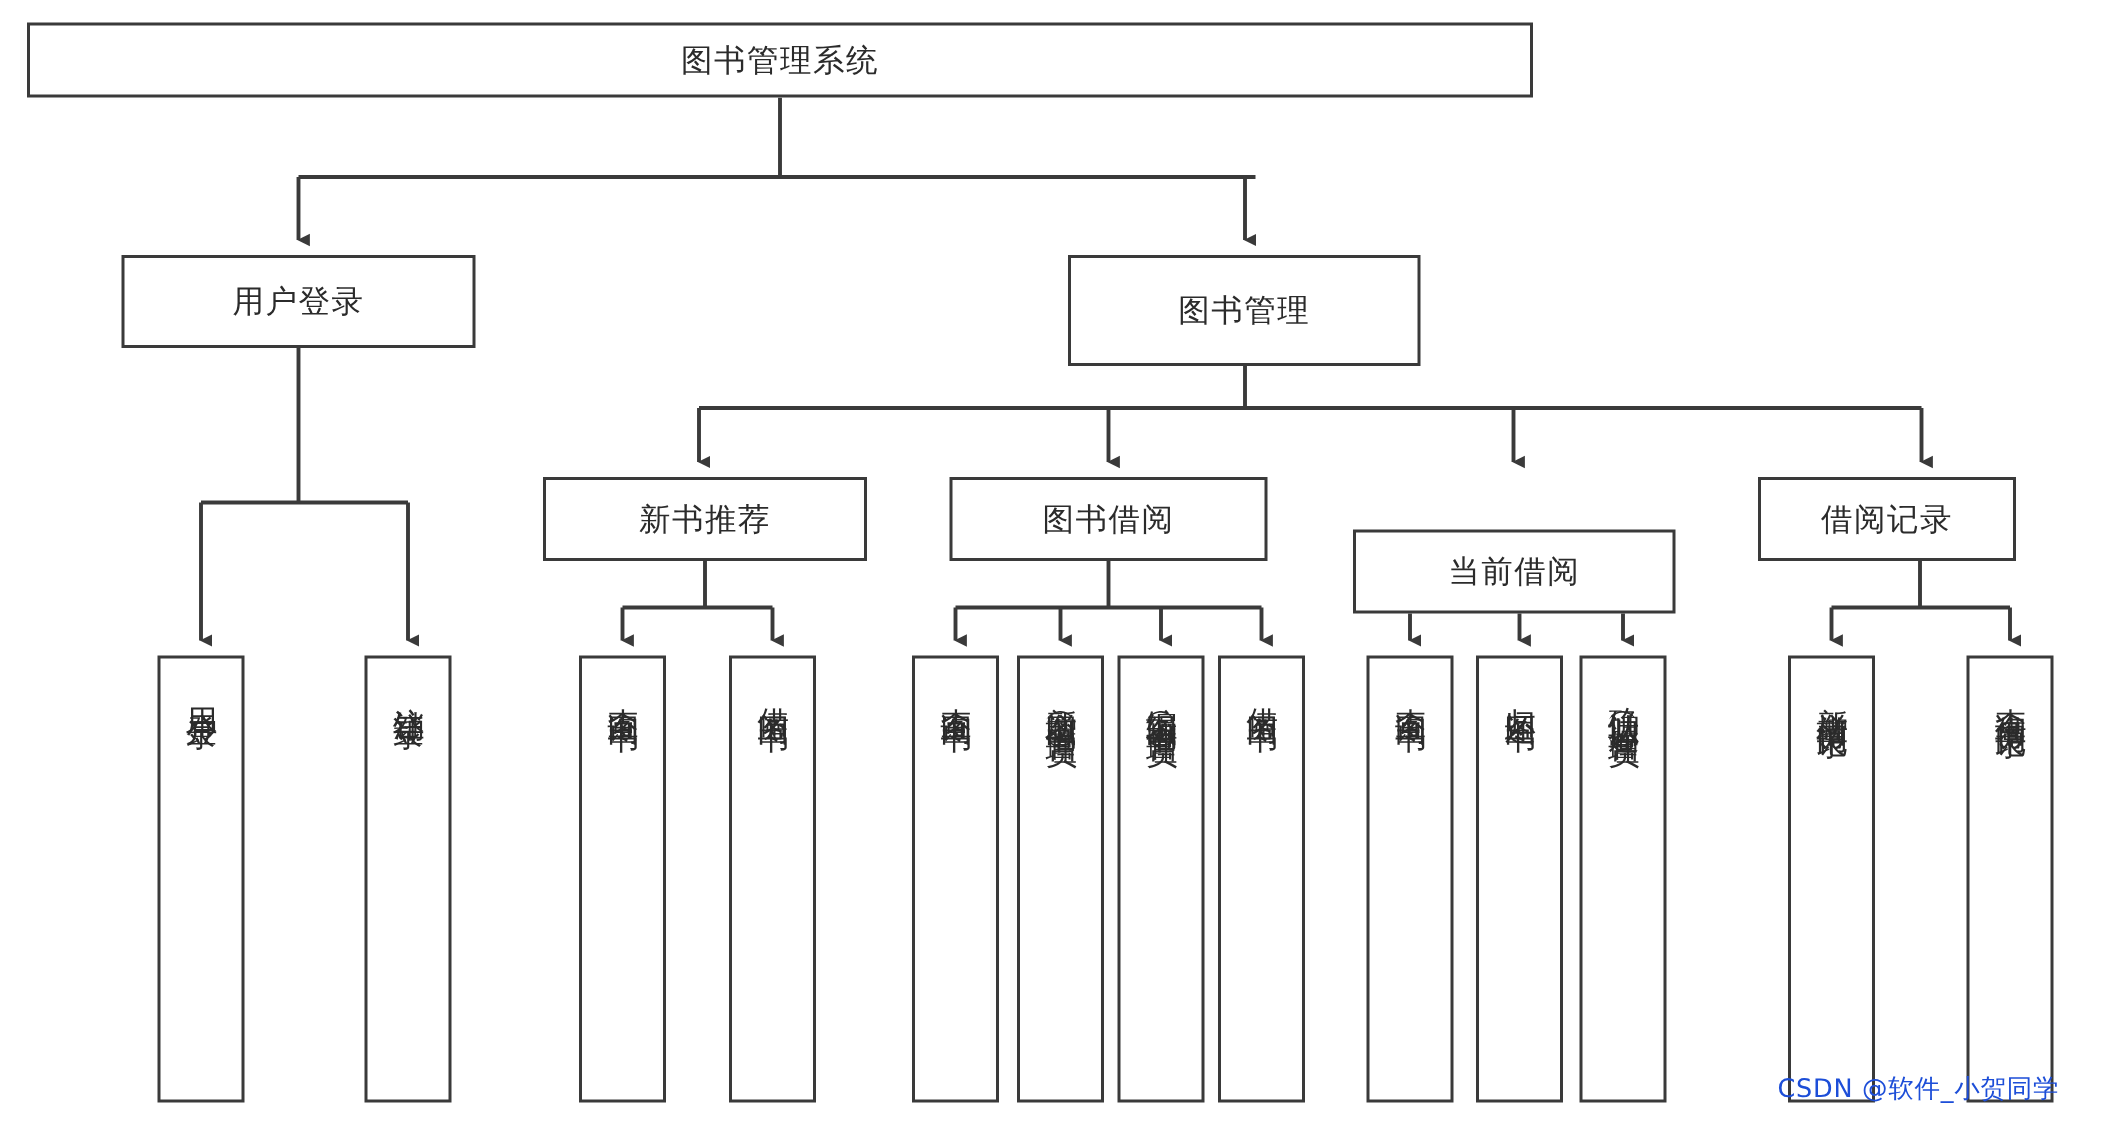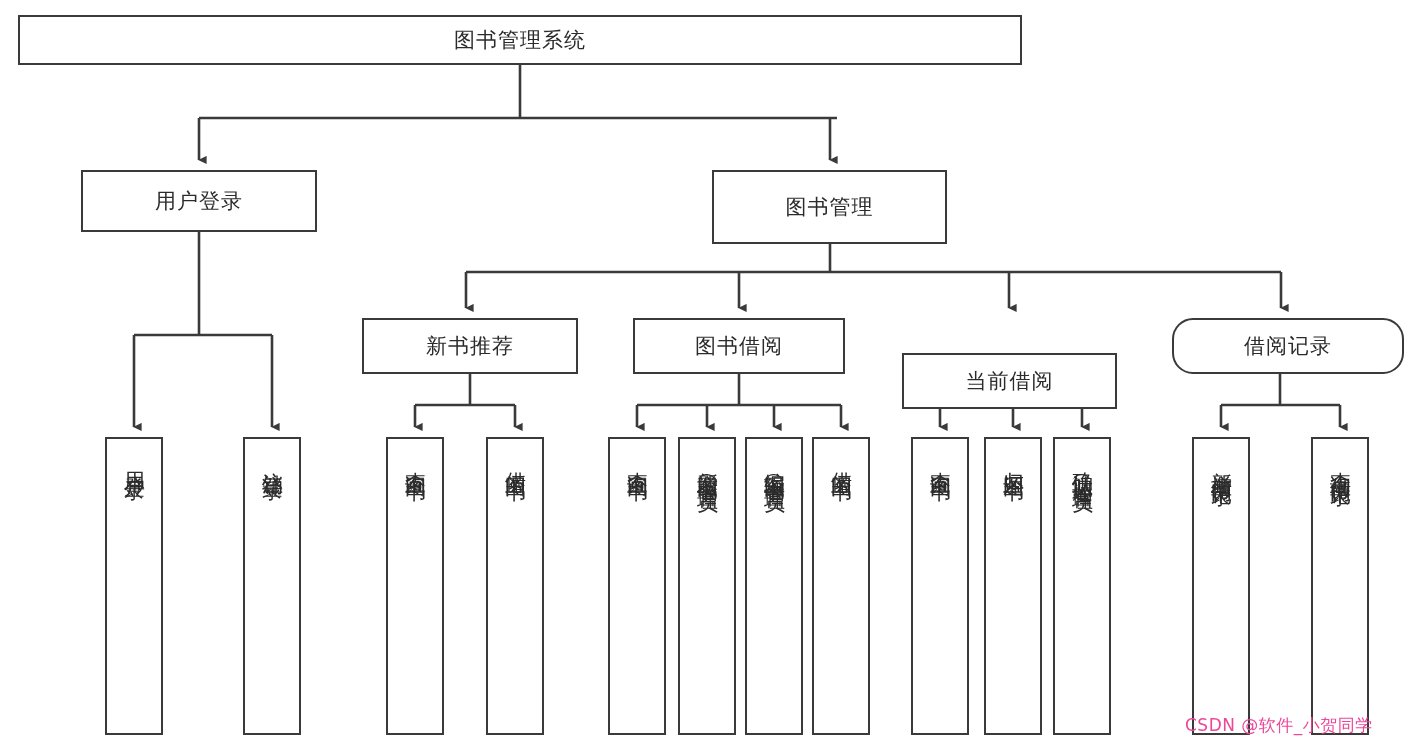--- a/index.html
+++ b/index.html
@@ -62,21 +62,21 @@
     font-size: 21px;
     letter-spacing: 3px;
     line-height: 1;
     white-space: nowrap;
   }
   .watermark {
     position: absolute;
     left: 1185px;
     top: 714px;
     font-size: 17px;
-    color: #ec4899;
+    color: #1d4ed8;
     letter-spacing: 0.5px;
     white-space: nowrap;
     z-index: 5;
     font-family: "DejaVu Sans", "Liberation Sans", sans-serif;
   }
 </style>
 </head>
 <body>
 
 <div id="canvas">
@@ -144,21 +144,21 @@
 
   <div class="node h" id="n-l3-0" style="left: 362px; top: 318px; width: 216px; height: 56px;">
     <span class="lbl">新书推荐</span>
   </div>
   <div class="node h" id="n-l3-1" style="left: 633px; top: 318px; width: 212px; height: 56px;">
     <span class="lbl">图书借阅</span>
   </div>
   <div class="node h" id="n-l3-2" style="left: 902px; top: 318px; width: 215px; height: 56px; margin-top: 35px;">
     <span class="lbl">当前借阅</span>
   </div>
-  <div class="node h" id="n-l3-3" style="left: 1172px; top: 318px; width: 232px; height: 56px; border-radius: 21px;">
+  <div class="node h" id="n-l3-3" style="left: 1172px; top: 318px; width: 172px; height: 56px;">
     <span class="lbl">借阅记录</span>
   </div>
 
   <div class="node v" id="n-lf-0" style="left: 105px; top: 437px; width: 58px; height: 298px;">
     <span class="lbl">用户登录</span>
   </div>
   <div class="node v" id="n-lf-1" style="left: 243px; top: 437px; width: 58px; height: 298px;">
     <span class="lbl">注销登录</span>
   </div>
   <div class="node v" id="n-lf-2" style="left: 386px; top: 437px; width: 58px; height: 298px;">

